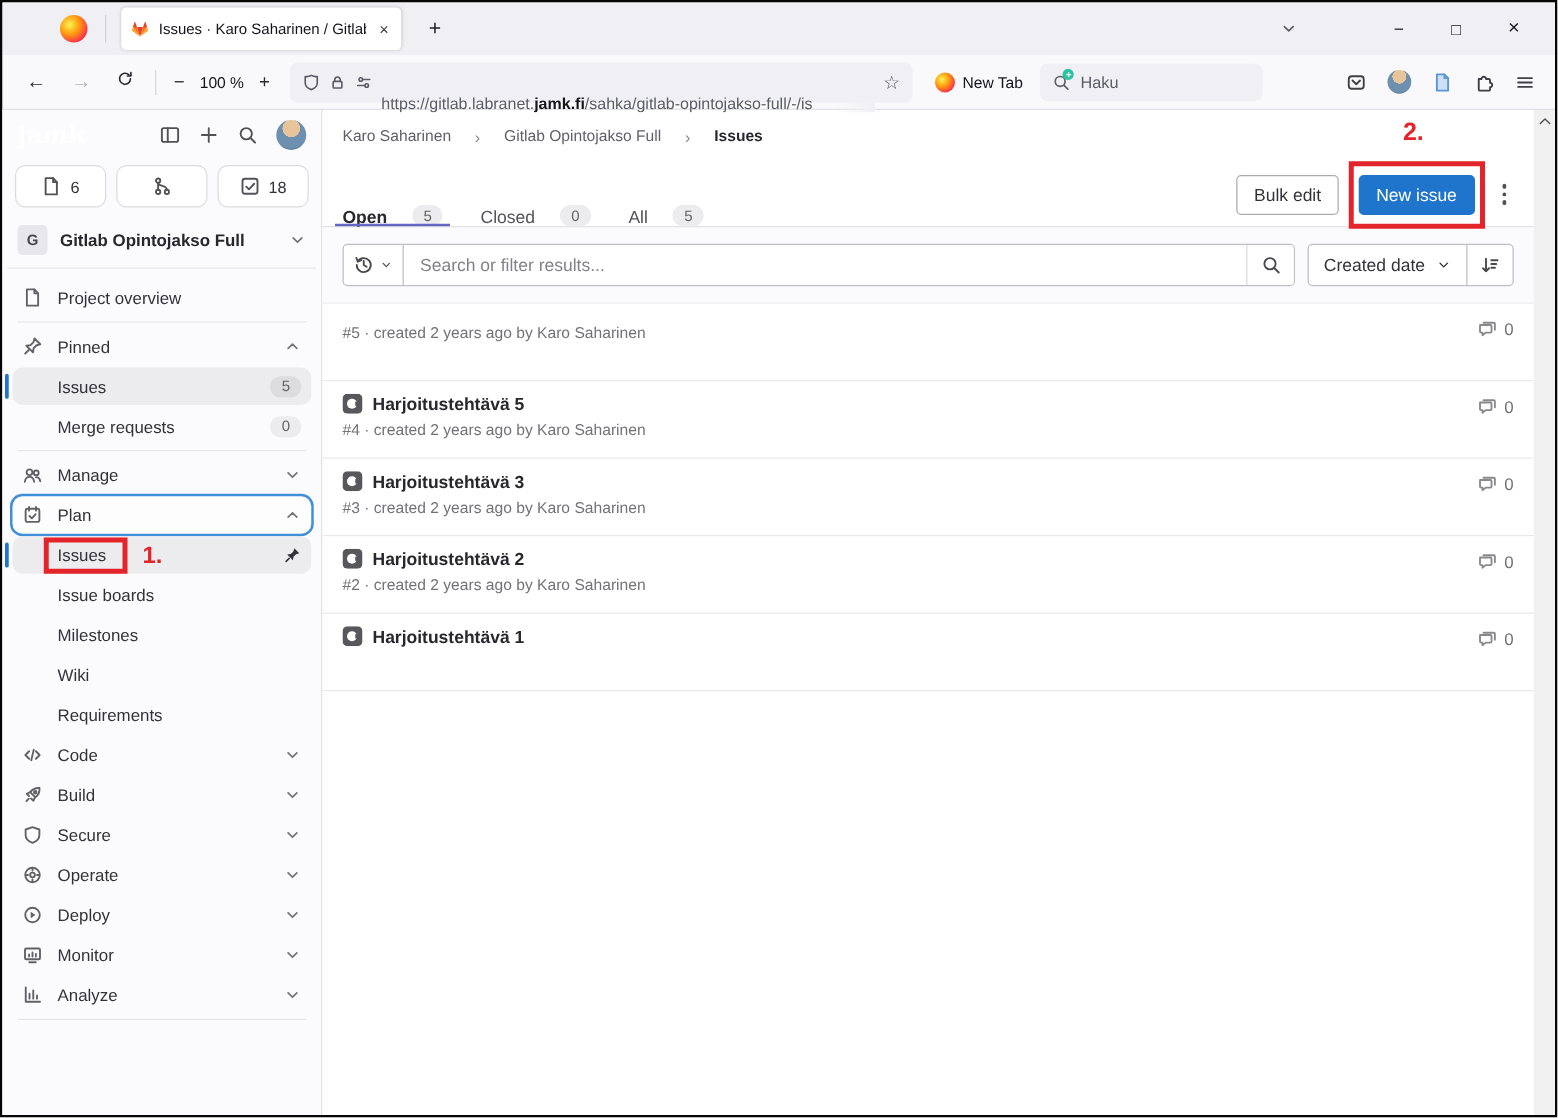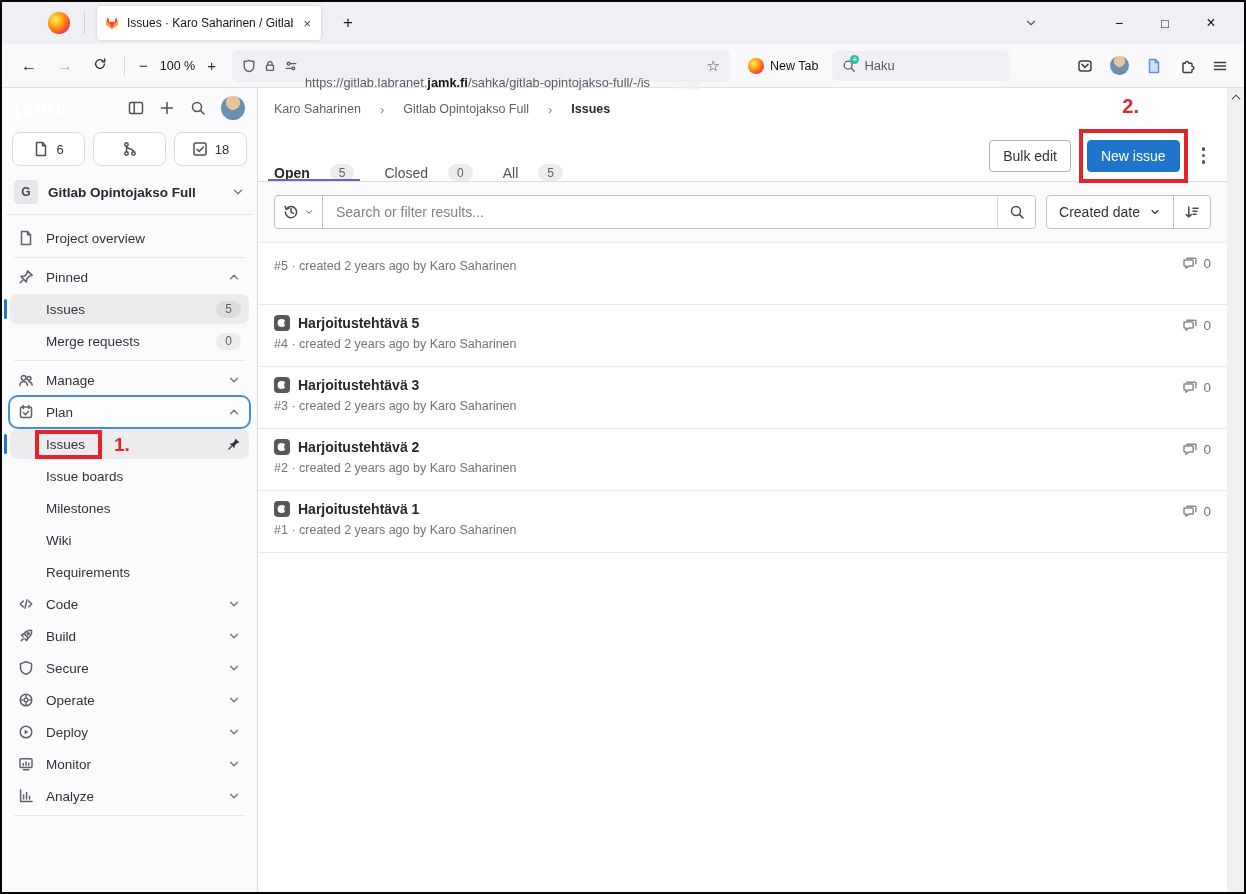--- a/index.html
+++ b/index.html
@@ -709,21 +709,20 @@
           </div>
 
           <div class="issue-row">
             <div class="issue-main">
               <div class="title-line">
                 <svg class="i16">
                   <use href="#sym-issuetype"></use>
                 </svg>
                 <span class="issue-title">Harjoitustehtävä 1</span>
               </div>
-              <div class="issue-meta">#1 · created 2 years ago by Karo Saharinen</div>
             </div>
             <div class="issue-comments">
               <svg class="i16 ln">
                 <use href="#sym-comments"></use>
               </svg>
               <span>0</span>
             </div>
           </div>
 
       </div>

